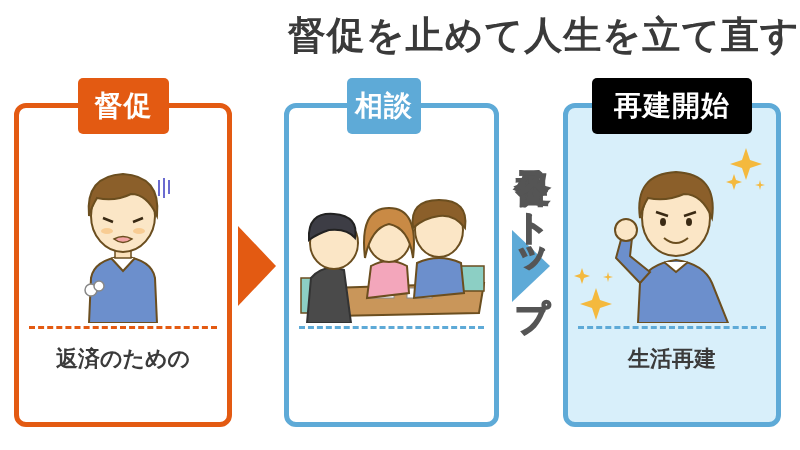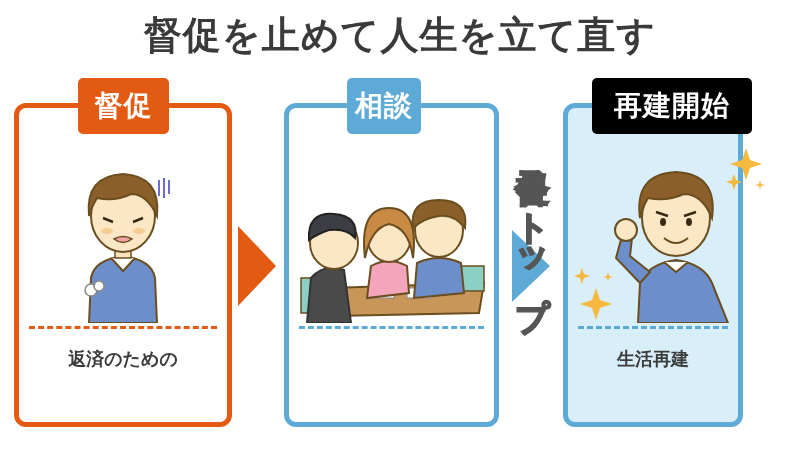--- a/index.html
+++ b/index.html
@@ -1,33 +1,33 @@
 <!DOCTYPE html>
 <html><head>
 <meta charset="utf-8">
 <style>
   html, body { margin:0; padding:0; }
   body { width:800px; height:450px; background:#ffffff; position:relative; overflow:hidden;
          font-family:"DejaVu Sans", "Liberation Sans", sans-serif; color:#3b3b3b; }
-  .title { position:absolute; left:0; top:10px; width:800px; text-align:center;
+  .title { position:absolute; left:0; top:10px; width:800px; text-align:right;
            font-size:38px; font-weight:bold; letter-spacing:1px; color:#3a3a3a; }
   .panel { position:absolute; top:103px; height:324px; border:5px solid; border-radius:12px; box-sizing:border-box; }
   .p1 { left:14px; width:218px; border-color:#e35a12; background:#ffffff; }
   .p2 { left:284px; width:215px; border-color:#5eaad7; background:#ffffff; }
-  .p3 { left:563px; width:180px; border-color:#5eaad7; background:#d8effa; }
+  .p3 { left:563px; width:218px; border-color:#5eaad7; background:#d8effa; }
   .label { position:absolute; top:78px; height:56px; border-radius:5px; color:#ffffff;
            font-size:28px; font-weight:bold; display:flex; align-items:center; justify-content:center; letter-spacing:1px; }
   .l1 { left:78px; width:91px; background:#e35a12; }
   .l2 { left:347px; width:74px; background:#5eaad7; }
   .l3 { left:592px; width:160px; background:#000000; }
   .divider { position:absolute; left:10px; right:10px; top:218px; border-top:3px dashed; }
   .p1 .divider { border-color:#e35a12; }
   .p2 .divider, .p3 .divider { border-color:#5eaad7; }
   .caption { position:absolute; left:0; right:0; top:232px; text-align:center;
-             font-size:18px; font-weight:bold; line-height:38px; color:#3b3b3b; }
+             font-size:22px; font-weight:bold; line-height:38px; color:#3b3b3b; }
   .illus { position:absolute; left:0; right:0; top:30px; height:185px; }
   .arrow-orange { position:absolute; left:238px; top:226px; width:0; height:0;
                   border-top:40px solid transparent; border-bottom:40px solid transparent; border-left:38px solid #e35a12; }
   .vstop { position:absolute; left:502px; top:140px; width:62px; height:260px; }
   .vstop .chev { position:absolute; left:10px; top:90px; width:0; height:0;
                  border-top:36px solid transparent; border-bottom:36px solid transparent; border-left:38px solid #5eaad7; }
   .vstop .vtext { position:absolute; left:0; top:4px; width:62px; writing-mode:vertical-rl; text-orientation:upright;
                   font-size:34px; font-weight:bold; color:#ffffff; line-height:62px; letter-spacing:2px;
                   -webkit-text-stroke:2px #555555; text-align:center; }
 </style>

